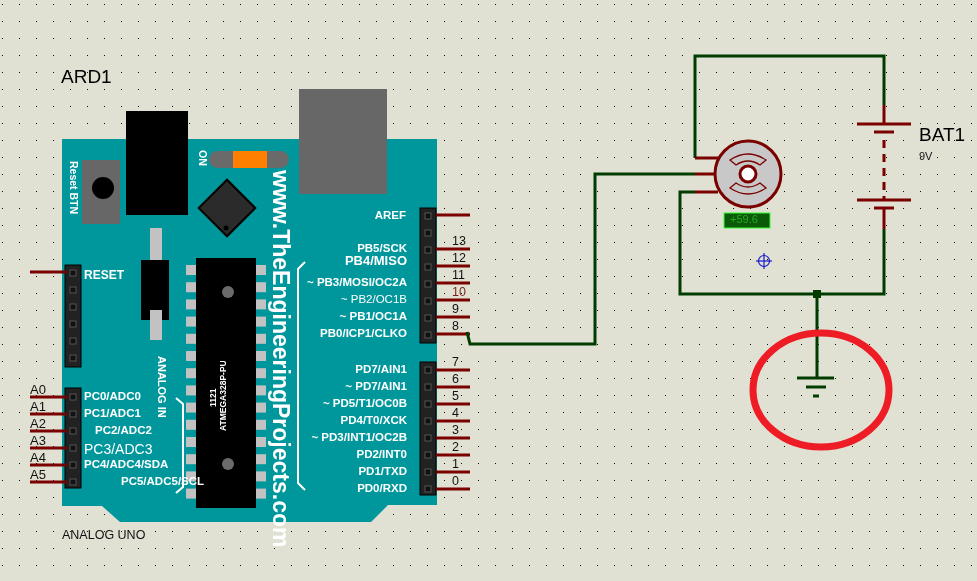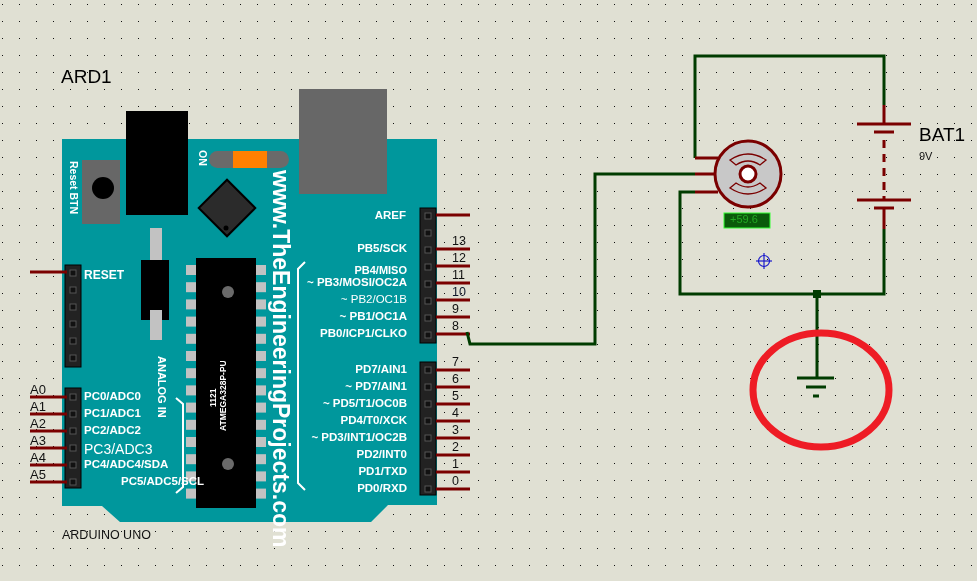--- a/index.html
+++ b/index.html
@@ -180,54 +180,54 @@
   <g stroke="#1a1acc" stroke-width="1.2" fill="none">
     <circle cx="764" cy="261" r="5.5"></circle>
     <line x1="756" y1="261" x2="772" y2="261"></line>
     <line x1="764" y1="253" x2="764" y2="269"></line>
   </g>
 
   <ellipse cx="821" cy="390" rx="68" ry="57" fill="none" stroke="#ee1c25" stroke-width="7"></ellipse>
 </svg>
 
 <div class="lbl blk" style="left:61px;top:66px;font-size:19px;">ARD1</div>
-<div class="lbl small" style="left:62px;top:528px;font-size:12.5px;">ARDUINO UNO</div>
+<div class="lbl small" style="left:62px;top:528px;font-size:12.5px;">ANALOG UNO</div>
 <div class="lbl wt rot" style="left:80px;top:161px;font-size:10.5px;">Reset BTN</div>
 <div class="lbl wt rot" style="left:209px;top:150px;font-size:10.5px;">ON</div>
 <div class="lbl wt rot" style="left:294px;top:170px;font-size:23px;">www.TheEngineeringProjects.com</div>
 <div class="lbl wt rot" style="left:168px;top:356px;font-size:11px;">ANALOG IN</div>
 <div class="lbl wt" style="left:196px;top:383px;font-size:8.5px;color:#fff;transform-origin:0 0;transform:rotate(-90deg);width:1px;">
   <div style="position:absolute;left:-24px;top:12px;width:100px;">1121</div>
   <div style="position:absolute;left:-48px;top:22px;width:100px;">ATMEGA328P-PU</div>
 </div>
 <div class="lbl wt" style="left:84px;top:268px;font-size:12px;">RESET</div>
 <div class="lbl wt" style="right:571px;top:209px;">AREF</div>
 
 <div id="analog-labels">
     <div class="lbl" style="left:30px;top:382px;font-size:13px;color:#111;">A0</div>
     <div class="lbl" style="left:84px;top:390px;font-size:11.5px;color:#fff;font-weight:bold;">PC0/ADC0</div>
     <div class="lbl" style="left:30px;top:399px;font-size:13px;color:#111;">A1</div>
     <div class="lbl" style="left:84px;top:407px;font-size:11.5px;color:#fff;font-weight:bold;">PC1/ADC1</div>
     <div class="lbl" style="left:30px;top:416px;font-size:13px;color:#111;">A2</div>
-    <div class="lbl" style="left:84px;top:424px;font-size:11.5px;color:#fff;font-weight:bold;">PC2/ADC2</div>
+    <div class="lbl" style="left:95px;top:424px;font-size:11.5px;color:#fff;font-weight:bold;">PC2/ADC2</div>
     <div class="lbl" style="left:30px;top:433px;font-size:13px;color:#111;">A3</div>
     <div class="lbl" style="left:84px;top:441px;font-size:14px;color:#fff;font-weight:normal;">PC3/ADC3</div>
     <div class="lbl" style="left:30px;top:450px;font-size:13px;color:#111;">A4</div>
     <div class="lbl" style="left:84px;top:458px;font-size:11.5px;color:#fff;font-weight:bold;">PC4/ADC4/SDA</div>
     <div class="lbl" style="left:30px;top:467px;font-size:13px;color:#111;">A5</div>
     <div class="lbl" style="left:84px;top:475px;font-size:11.5px;color:#fff;font-weight:bold;padding-left:37px;">PC5/ADC5/SCL</div>
   </div>
 <div id="dhigh-labels">
     <div class="lbl" style="left:452px;top:234px;font-size:12.5px;color:#111;">13</div>
     <div class="lbl" style="right:570px;top:242px;font-size:11.5px;color:#fff;font-weight:bold;">PB5/SCK</div>
     <div class="lbl" style="left:452px;top:251px;font-size:12.5px;color:#111;">12</div>
-    <div class="lbl" style="right:570px;top:264px;font-size:11px;color:#fff;font-weight:bold;">PB4/MISO</div>
+    <div class="lbl" style="right:570px;top:253px;font-size:13px;color:#fff;font-weight:bold;">PB4/MISO</div>
     <div class="lbl" style="left:452px;top:268px;font-size:12.5px;color:#111;">11</div>
     <div class="lbl" style="right:570px;top:276px;font-size:11.5px;color:#fff;font-weight:bold;">~ PB3/MOSI/OC2A</div>
-    <div class="lbl" style="left:452px;top:285px;font-size:12.5px;color:#0f172a;">10</div>
+    <div class="lbl" style="left:452px;top:285px;font-size:12.5px;color:#7f1d1d;">10</div>
     <div class="lbl" style="right:570px;top:293px;font-size:11.5px;color:#fff;font-weight:normal;">~ PB2/OC1B</div>
     <div class="lbl" style="left:452px;top:302px;font-size:12.5px;color:#111;">9</div>
     <div class="lbl" style="right:570px;top:310px;font-size:11.5px;color:#fff;font-weight:bold;">~ PB1/OC1A</div>
     <div class="lbl" style="left:452px;top:319px;font-size:12.5px;color:#111;">8</div>
     <div class="lbl" style="right:570px;top:327px;font-size:11.5px;color:#fff;font-weight:bold;">PB0/ICP1/CLKO</div>
   </div>
 <div id="dlow-labels">
     <div class="lbl" style="left:452px;top:355px;font-size:12.5px;color:#111;">7</div>
     <div class="lbl" style="right:570px;top:363px;font-size:11.5px;color:#fff;font-weight:bold;">PD7/AIN1</div>
     <div class="lbl" style="left:452px;top:372px;font-size:12.5px;color:#111;">6</div>

